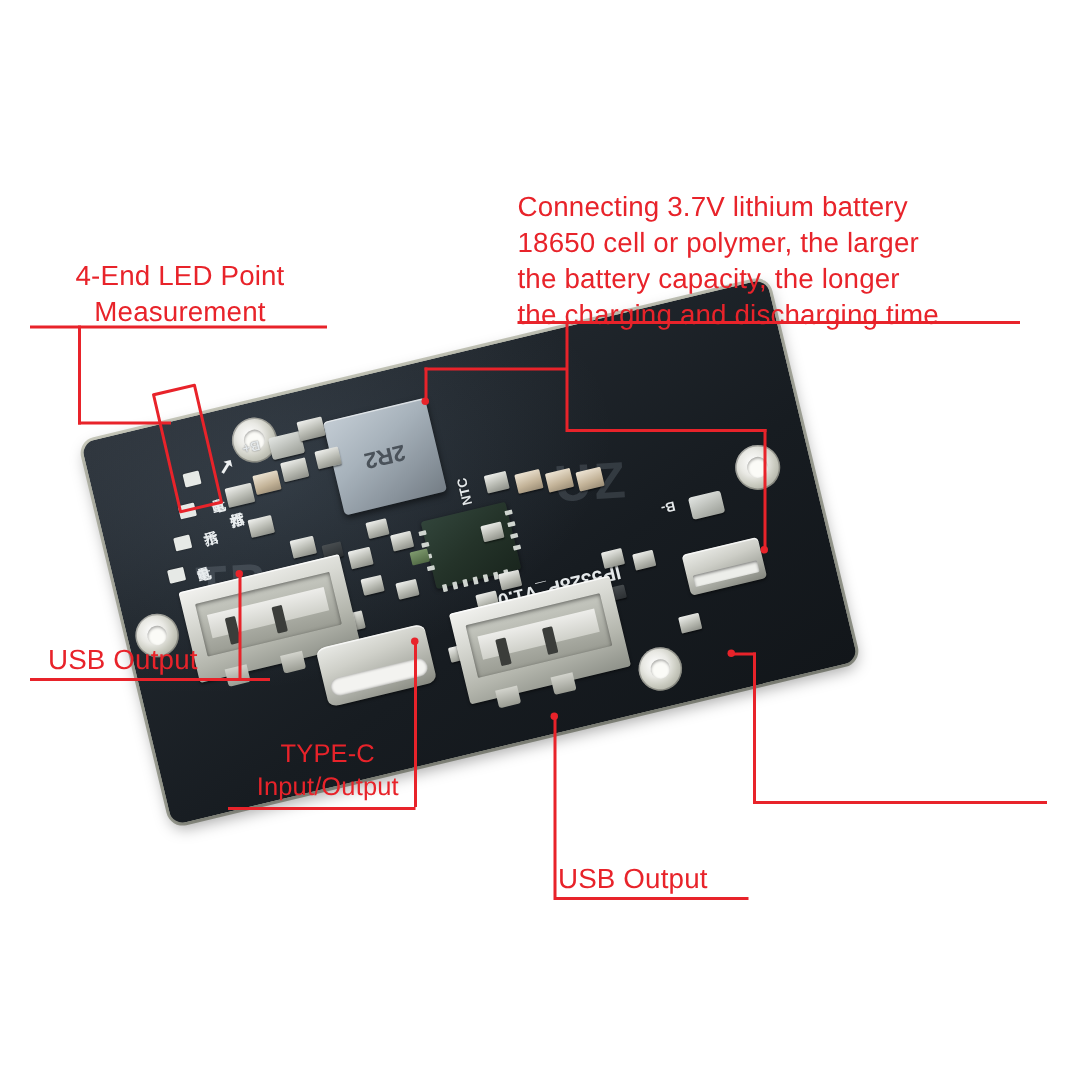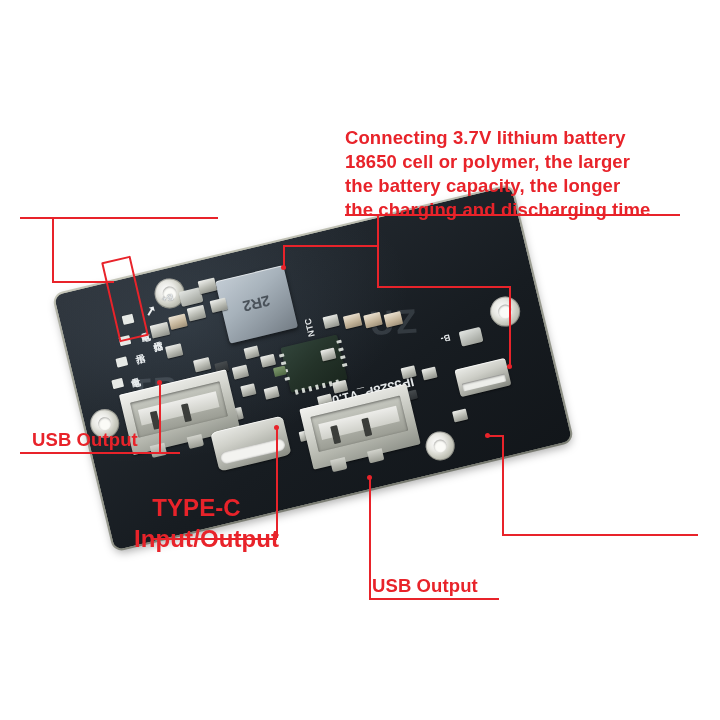--- a/index.html
+++ b/index.html
@@ -10,29 +10,29 @@
     overflow:hidden;
     position:relative;
   }
   #stage{position:absolute;left:0;top:0;width:720px;height:720px;}
 
   
   .anno{
     position:absolute;
     color:#e8232a;
     font-family:"Liberation Sans", sans-serif;
-    font-weight:bold;
+    font-weight:normal;
     line-height:1.30;
     white-space:pre-line;
     letter-spacing:0.1px;
   }
   #anno-battery{left:345px;top:126px;font-size:18.5px;text-align:left;}
   #anno-led{left:20px;top:172px;font-size:18.5px;text-align:center;width:200px;}
   #anno-usb-left{left:32px;top:428px;font-size:18.5px;}
-  #anno-typec{left:134px;top:492px;font-size:24px;text-align:center;width:125px;}
+  #anno-typec{left:156px;top:492px;font-size:17px;text-align:center;width:125px;}
   #anno-micro{left:505px;top:485px;font-size:18.5px;text-align:left;}
   #anno-usb-bottom{left:372px;top:574px;font-size:18.5px;}
 
   
   .ln{position:absolute;background:#e8232a;}
   .ln.h{height:2px;}
   .ln.v{width:2px;}
   .dot{position:absolute;width:5px;height:5px;border-radius:50%;background:#e8232a;}
 
   
@@ -337,18 +337,20 @@
   <div class="dot" style="left:485px;top:433px;"></div>
 
   <div class="ln h" style="left:369px;top:598px;width:130px;"></div>
   <div class="ln v" style="left:369px;top:478px;height:120px;"></div>
   <div class="dot" style="left:367px;top:475px;"></div>
 
   <div class="anno" id="anno-battery">Connecting 3.7V lithium battery
 18650 cell or polymer, the larger
 the battery capacity, the longer
 the charging and discharging time</div>
+  <div class="anno" id="anno-led">4-End LED Point
+Measurement</div>
   <div class="anno" id="anno-usb-left">USB Output</div>
   <div class="anno" id="anno-typec">TYPE-C
 Input/Output</div>
   <div class="anno" id="anno-usb-bottom">USB Output</div>
 
 </div>
 
 </body></html>

